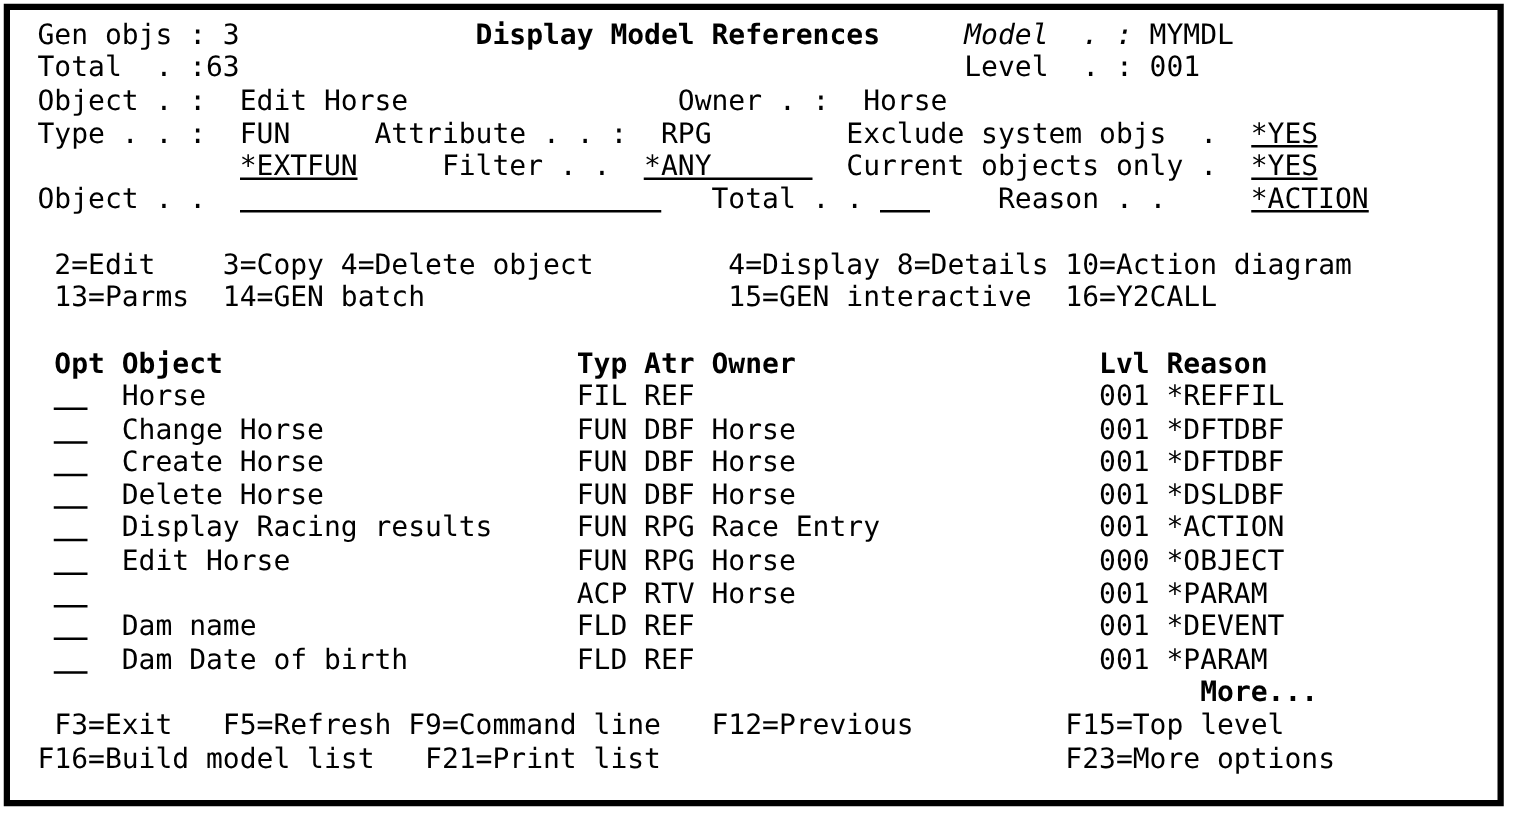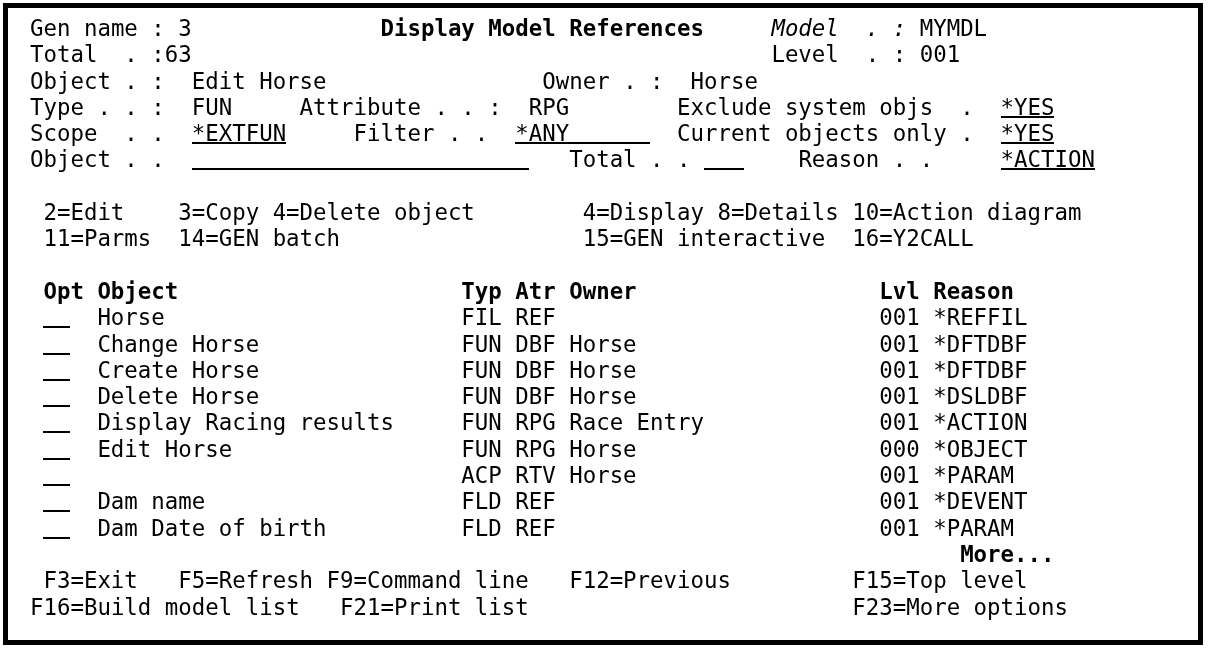--- a/index.html
+++ b/index.html
@@ -19,21 +19,21 @@
   .sg{position:absolute;top:0;white-space:pre;}
   .b{font-weight:bold;}
   .fld{border-bottom:2px solid #000;height:24px;box-sizing:border-box;}
 </style>
 </head>
 <body>
 
 <div class="frame">
   <div class="scr" id="scr">
       <div class="ln">
-        <span class="sg" style="left: 0ch;">Gen name :</span>
+        <span class="sg" style="left: 0ch;">Gen objs :</span>
         <span class="sg" style="left: 11ch;">3</span>
         <span class="sg b" style="left: 26ch;">Display Model References</span>
         <span class="sg" style="left: 55ch; font-style: italic;">Model  . :</span>
         <span class="sg" style="left: 66ch;">MYMDL</span>
       </div>
       <div class="ln">
         <span class="sg" style="left: 0ch;">Total  . :</span>
         <span class="sg" style="left: 10ch;">63</span>
         <span class="sg" style="left: 55ch;">Level  . :</span>
         <span class="sg" style="left: 66ch;">001</span>
@@ -46,21 +46,20 @@
       </div>
       <div class="ln">
         <span class="sg" style="left: 0ch;">Type . . :</span>
         <span class="sg" style="left: 12ch;">FUN</span>
         <span class="sg" style="left: 20ch;">Attribute . . :</span>
         <span class="sg" style="left: 37ch;">RPG</span>
         <span class="sg" style="left: 48ch;">Exclude system objs  .</span>
         <span class="sg fld" style="left: 72ch; width: 4ch;">*YES</span>
       </div>
       <div class="ln">
-        <span class="sg" style="left: 0ch;">Scope  . .</span>
         <span class="sg fld" style="left: 12ch; width: 7ch;">*EXTFUN</span>
         <span class="sg" style="left: 24ch;">Filter . .</span>
         <span class="sg" style="left: 48ch;">Current objects only .</span>
         <span class="sg fld" style="left: 36ch; width: 10ch;">*ANY</span>
         <span class="sg fld" style="left: 72ch; width: 4ch;">*YES</span>
       </div>
       <div class="ln">
         <span class="sg" style="left: 0ch;">Object . .</span>
         <span class="sg fld" style="left: 12ch; width: 25ch;"></span>
         <span class="sg" style="left: 40ch;">Total . .</span>
@@ -71,21 +70,21 @@
       <div class="ln"></div>
       <div class="ln">
         <span class="sg" style="left: 1ch;">2=Edit</span>
         <span class="sg" style="left: 11ch;">3=Copy</span>
         <span class="sg" style="left: 18ch;">4=Delete object</span>
         <span class="sg" style="left: 41ch;">4=Display</span>
         <span class="sg" style="left: 51ch;">8=Details</span>
         <span class="sg" style="left: 61ch;">10=Action diagram</span>
       </div>
       <div class="ln">
-        <span class="sg" style="left: 1ch;">11=Parms</span>
+        <span class="sg" style="left: 1ch;">13=Parms</span>
         <span class="sg" style="left: 11ch;">14=GEN batch</span>
         <span class="sg" style="left: 41ch;">15=GEN interactive</span>
         <span class="sg" style="left: 61ch;">16=Y2CALL</span>
       </div>
       <div class="ln"></div>
       <div class="ln">
         <span class="sg b" style="left: 1ch;">Opt</span>
         <span class="sg b" style="left: 5ch;">Object</span>
         <span class="sg b" style="left: 32ch;">Typ</span>
         <span class="sg b" style="left: 36ch;">Atr</span>

